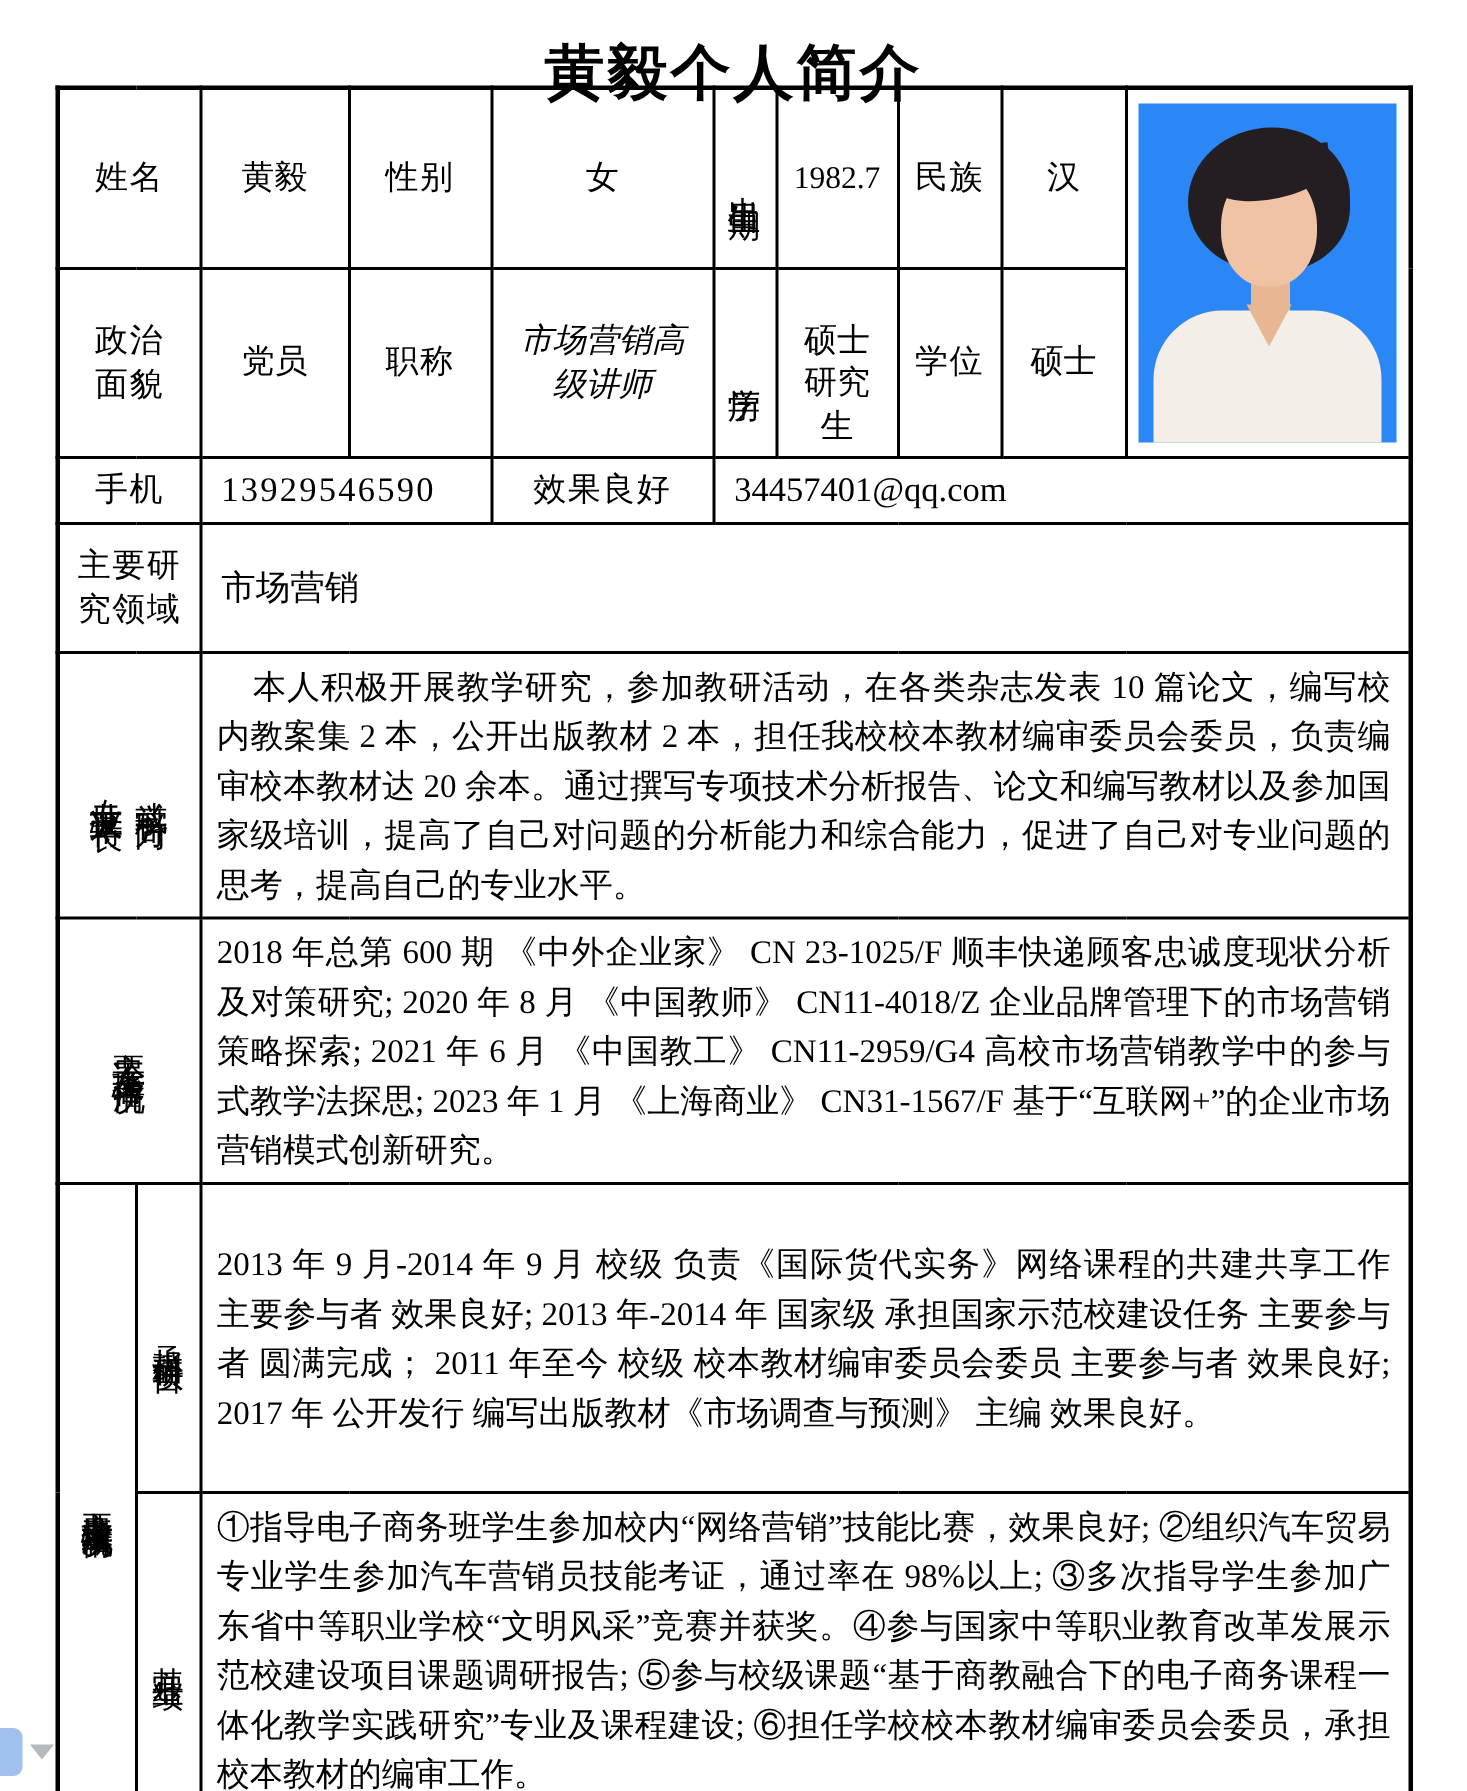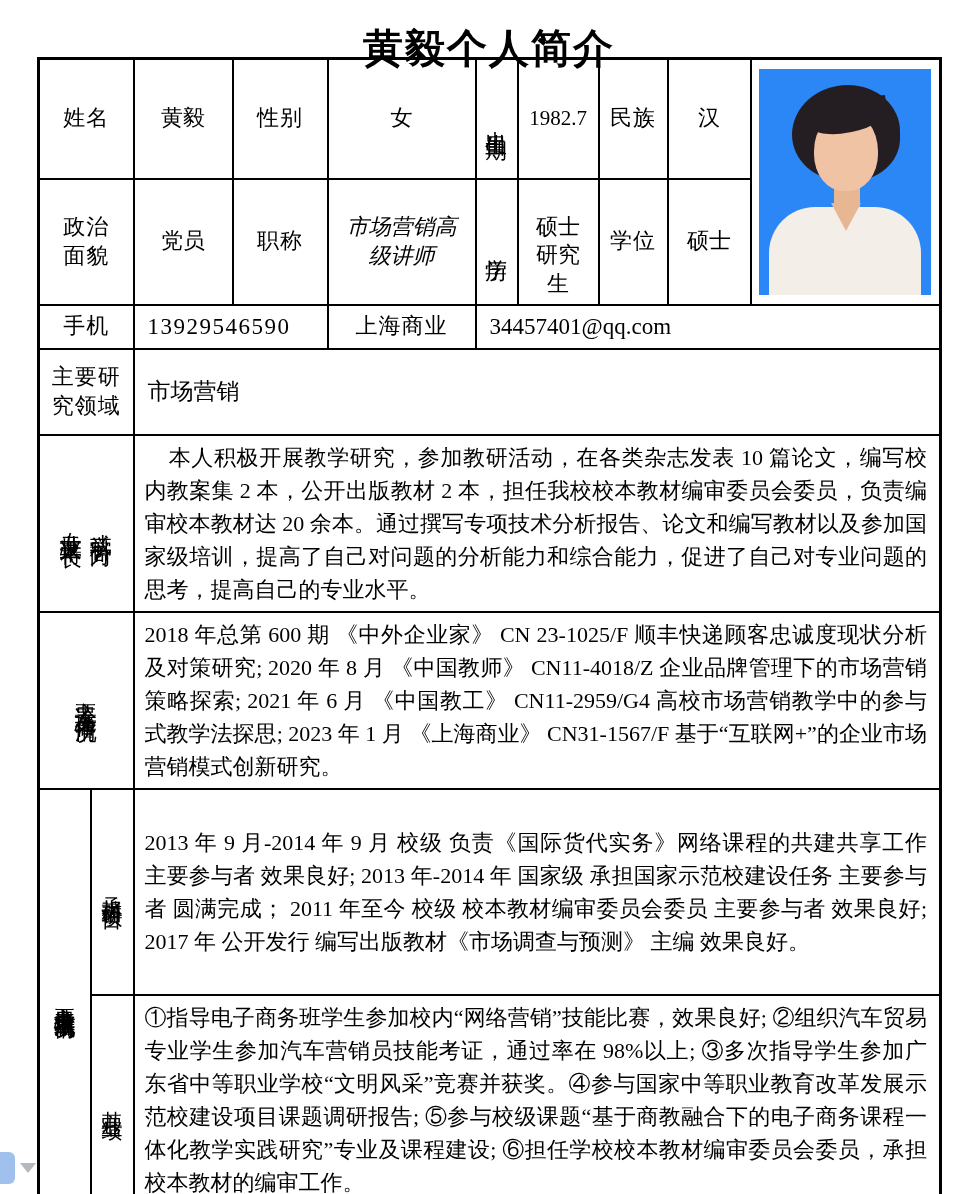--- a/index.html
+++ b/index.html
@@ -127,21 +127,21 @@
     <td>
       <div class="wrap w-edu">硕士研究生</div>
     </td>
     <td class="lbl">学位</td>
     <td>硕士</td>
   </tr>
 
   <tr class="r3">
     <td colspan="2" class="lbl">手机</td>
     <td colspan="2" class="leftval phone-num">13929546590</td>
-    <td class="lbl">上海商业</td>
+    <td class="lbl">效果良好</td>
     <td colspan="5" class="leftval">34457401@qq.com</td>
   </tr>
 
   <tr class="r4">
     <td colspan="2" class="lbl">
       <div class="wrap w-research">主要研究领域</div>
     </td>
     <td colspan="8" class="leftval">市场营销</td>
   </tr>
 

